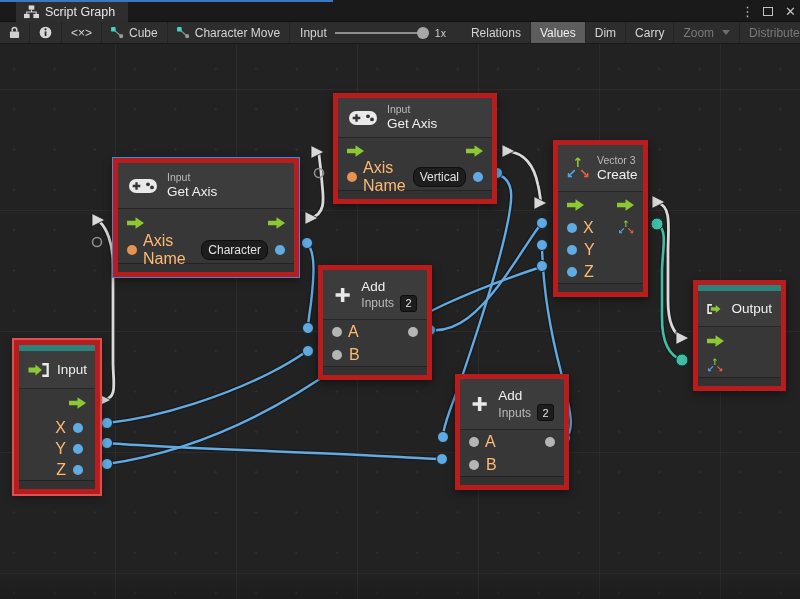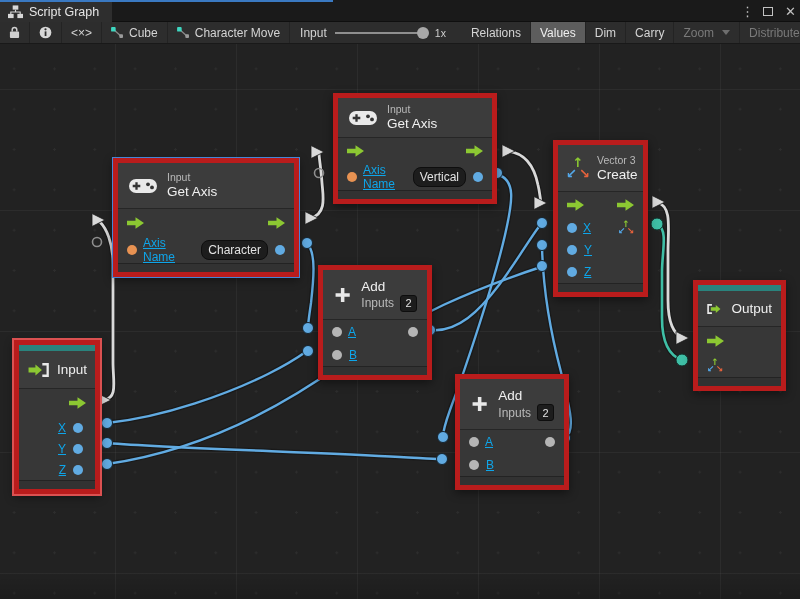--- a/index.html
+++ b/index.html
@@ -3,21 +3,21 @@
 <meta charset="utf-8">
 <style>
   * { margin:0; padding:0; box-sizing:border-box; }
   html,body { width:800px; height:599px; overflow:hidden; background:#111; }
   body { font-family:"Liberation Sans", sans-serif; -webkit-font-smoothing:antialiased; }
   .app { position:relative; width:800px; height:599px; background:#222; overflow:hidden; }
 
   
   .tabbar { position:absolute; left:0; top:0; width:800px; height:22px; background:#1a1a1a; border-bottom:1px solid #0f0f0f; z-index:30; }
   .tab-accent { position:absolute; left:0; top:0; width:333px; height:2px; background:#3a79c2; }
-  .tab { position:absolute; left:0; top:2px; height:20px; width:112px; background:#2e2e2e; display:flex; align-items:center; gap:6px; padding:0 8px; }
+  .tab { position:absolute; left:16px; top:2px; height:20px; width:112px; background:#2e2e2e; display:flex; align-items:center; gap:6px; padding:0 8px; }
   .tab-title { font-size:12.5px; color:#e6e6e6; white-space:nowrap; }
   .win-controls { position:absolute; right:4px; top:0; height:22px; display:flex; align-items:center; gap:12px; color:#c2c2c2; }
   .wc-menu { font-size:13px; width:10px; text-align:center; }
   .wc-max { width:10px; height:9px; border:1.5px solid #c2c2c2; }
   .wc-close { font-size:13px; }
 
   
   .toolbar { position:absolute; left:0; top:22px; width:800px; height:22px; background:#2d2d2d; border-bottom:1px solid #191919; z-index:30; display:flex; align-items:stretch; font-size:12px; color:#d4d4d4; }
   .tbtn { display:flex; align-items:center; justify-content:center; gap:5px; padding:0 9px; border-right:1px solid #232323; white-space:nowrap; }
   .tbtn.active { background:#5d5d5d; color:#efefef; }
@@ -48,21 +48,21 @@
   .node.sel-blue { outline:1px solid var(--selection-blue); }
   .node.sel-red  { outline:2px solid var(--selection-red); }
   .ntop { height:6px; background:var(--event-teal); }
   .nhead { display:flex; align-items:center; gap:9px; padding:5px 10px; background:#3c3c3c; border-bottom:1px solid #262626; }
   .ncat { font-size:10.5px; color:#b9b9b9; line-height:12px; }
   .ntitle { font-size:13.5px; color:#f0f0f0; line-height:17px; }
   .nbody {}
   .prow { display:flex; align-items:center; gap:7px; padding:0 9px; }
   .prow.between { justify-content:space-between; }
   .prow.right { justify-content:flex-end; }
-  .plabel { font-size:12px; color:#0ea5e9;text-decoration:underline; }
+  .plabel { font-size:16px; color:#fdba74; }
   .dot { width:10px; height:10px; border-radius:50%; flex:0 0 auto; }
   .dot.blue { background:var(--wire-blue); }
   .dot.orange { background:var(--string-orange); }
   .dot.gray { background:var(--port-gray); }
   .valuebox { background:#1d1d1d; border:1px solid #0e0e0e; border-radius:8px; padding:2px 6px; font-size:12px; color:#e2e2e2; line-height:14px; }
   .countbox { background:#1d1d1d; border:1px solid #0e0e0e; border-radius:3px; font-size:11px; color:#e2e2e2; width:17px; height:17px; display:inline-flex; align-items:center; justify-content:center; }
   .nfoot { height:9px; background:#323232; border-top:1px solid #232323; }
   .fa { width:17px; height:12px; color:var(--flow-green); flex:0 0 auto; }
   .inline-row { display:flex; align-items:center; gap:6px; }
 

